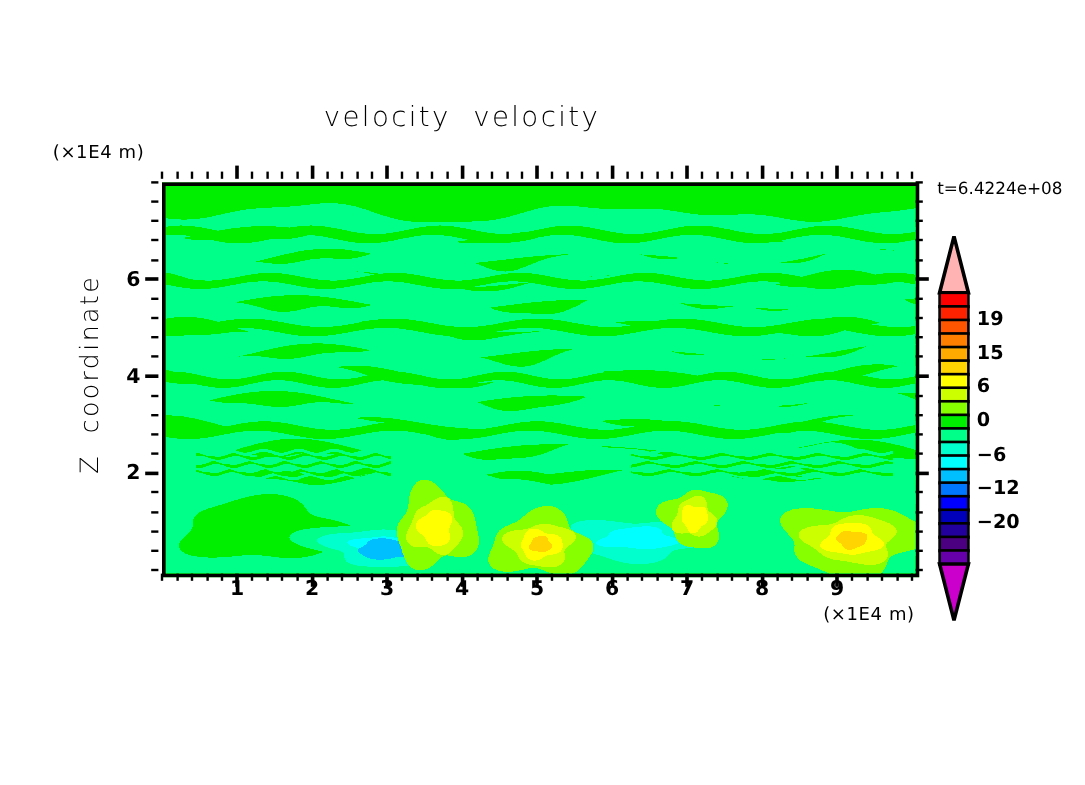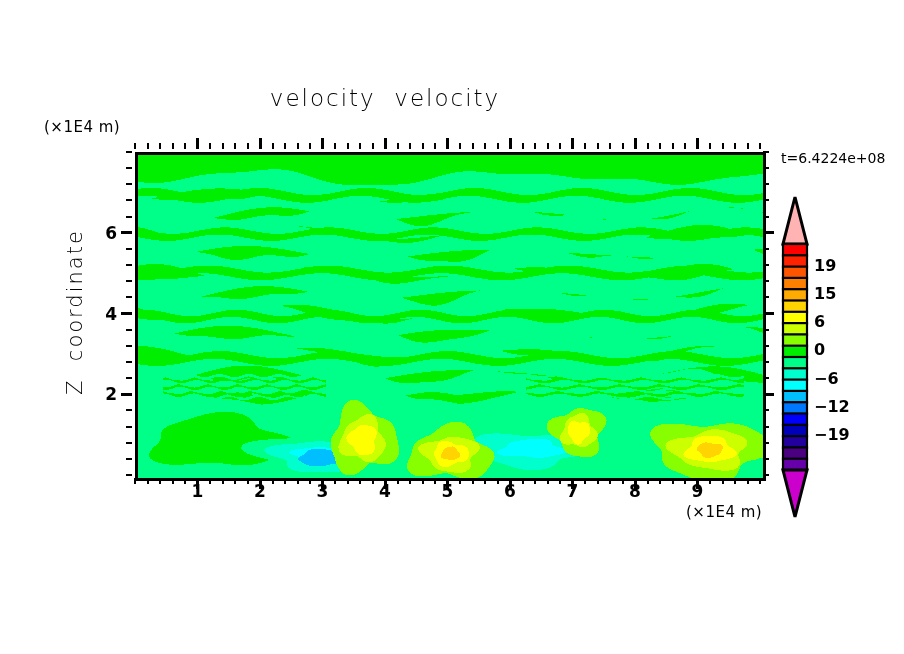--- a/index.html
+++ b/index.html
@@ -413,16 +413,16 @@
         <path d="M3 274 L27 274 L15 321 Z" fill="#cc00cc" stroke="#000" stroke-width="3" stroke-linejoin="miter"></path>
       </svg>
   </div>
   <div id="colorbar-labels">
       <div class="cb-label" style="top: 255.6px;">19</div>
       <div class="cb-label" style="top: 283.85px;">15</div>
       <div class="cb-label" style="top: 312.1px;">6</div>
       <div class="cb-label" style="top: 340.35px;">0</div>
       <div class="cb-label" style="top: 368.6px;">−6</div>
       <div class="cb-label" style="top: 396.85px; text-align: center;">−12</div>
-      <div class="cb-label" style="top: 425.1px;">−19</div>
+      <div class="cb-label" style="top: 425.1px;">−20</div>
     </div>
 
 </div>
 
 </body></html>

